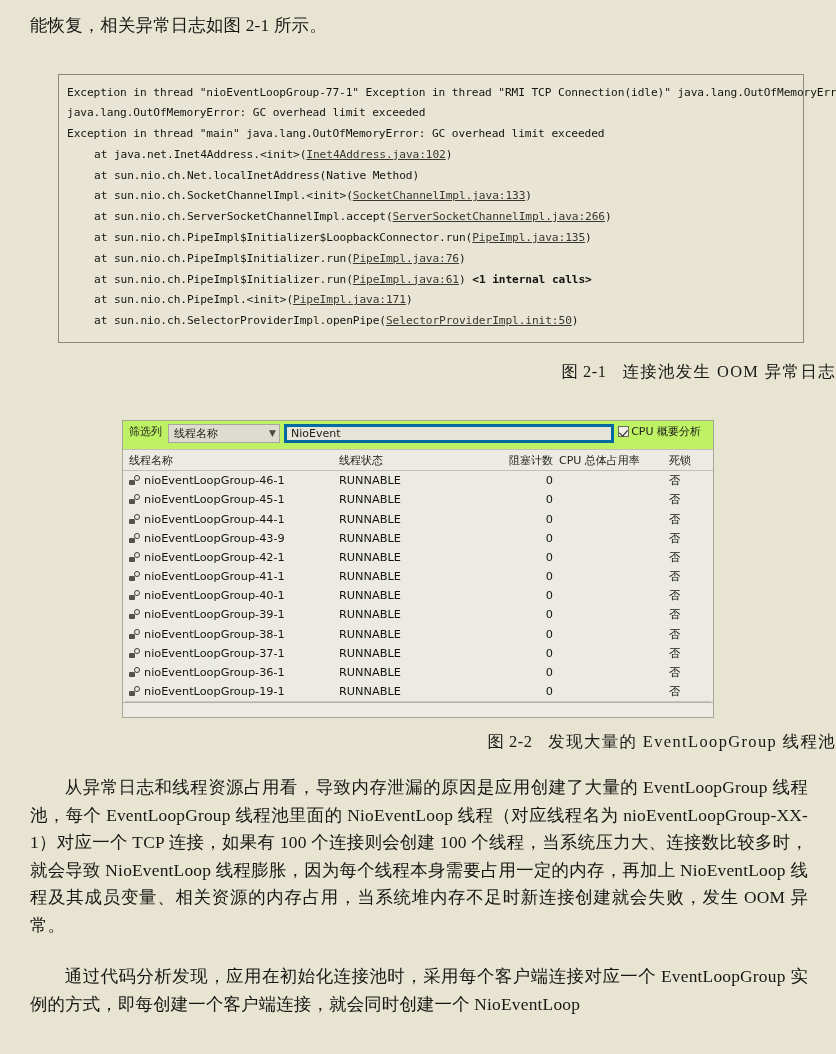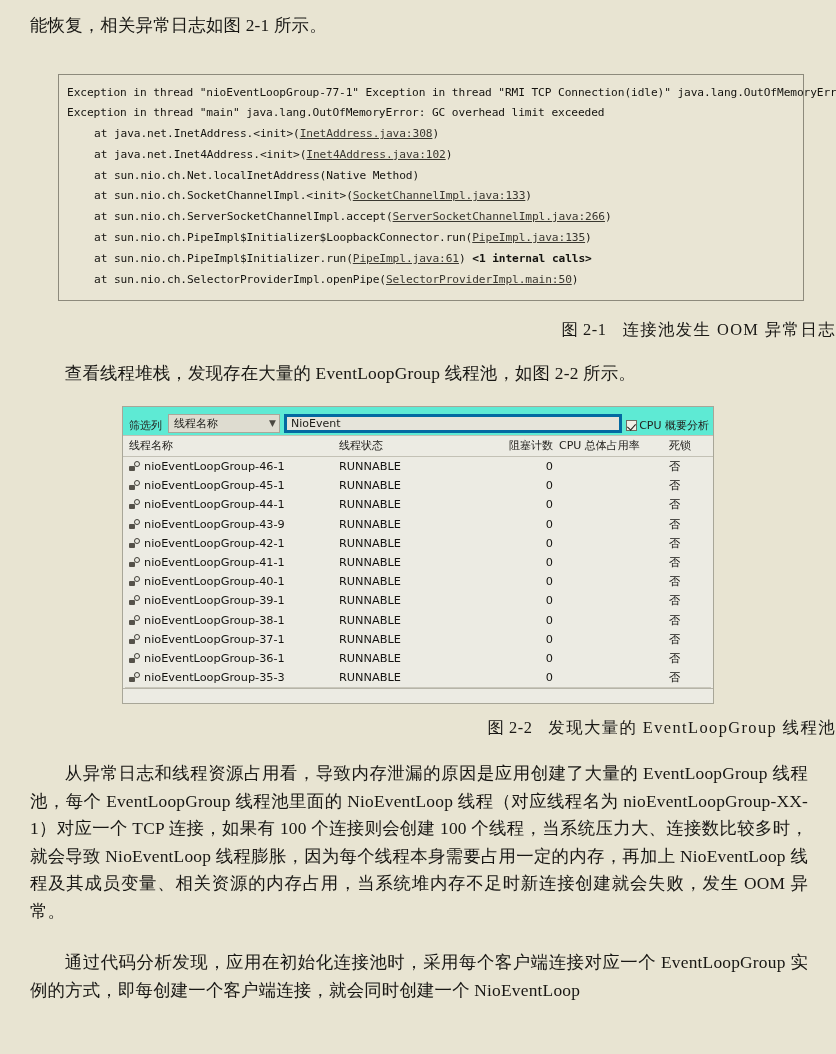--- a/index.html
+++ b/index.html
@@ -82,24 +82,24 @@
     box-sizing: border-box;
     font-family: "DejaVu Sans", "Liberation Sans", sans-serif;
     position: relative;
     overflow: hidden;
   }
   .shot {
     border: 1px solid #a8a698;
   }
   .toolbar {
     display: flex;
-    align-items: flex-end;
+    align-items: flex-start;
     height: 23px;
-    padding: 3px 0 2px 4px;
-    background: #5eead4;
+    padding: 3px 8px 2px 4px;
+    background: #bef264;
     gap: 4px;
   }
   .tb-label {
     font-size: 11px;
     color: #23221e;
     white-space: nowrap;
     padding: 0 2px;
   }
   .combo {
     width: 112px;
@@ -226,39 +226,40 @@
 <body>
 
 <div class="page">
 
   <div style="padding-top:12px;"></div>
   <p class="body pad">能恢复，相关异常日志如图 2-1 所示。</p>
 
   <div class="codebox">
     <div id="code-lines">
         <div class="code-line cont"><span>Exception in thread "nioEventLoopGroup-77-1" Exception in thread "RMI TCP Connection(idle)" java.lang.OutOfMemoryError:</span></div>
+        <div class="code-line cont"><span>java.lang.OutOfMemoryError: GC overhead limit exceeded</span></div>
         <div class="code-line cont"><span>Exception in thread "main" java.lang.OutOfMemoryError: GC overhead limit exceeded</span></div>
-        <div class="code-line at"><span>at java.net.InetAddress.&lt;init&gt;(</span><span class="lnk">InetAddress.java:308</span><span>)</span></div>
         <div class="code-line at"><span>at java.net.Inet4Address.&lt;init&gt;(</span><span class="lnk">Inet4Address.java:102</span><span>)</span></div>
         <div class="code-line at"><span>at sun.nio.ch.Net.localInetAddress(Native Method)</span></div>
         <div class="code-line at"><span>at sun.nio.ch.SocketChannelImpl.&lt;init&gt;(</span><span class="lnk">SocketChannelImpl.java:133</span><span>)</span></div>
         <div class="code-line at"><span>at sun.nio.ch.ServerSocketChannelImpl.accept(</span><span class="lnk">ServerSocketChannelImpl.java:266</span><span>)</span></div>
         <div class="code-line at"><span>at sun.nio.ch.PipeImpl$Initializer$LoopbackConnector.run(</span><span class="lnk">PipeImpl.java:135</span><span>)</span></div>
+        <div class="code-line at"><span>at sun.nio.ch.PipeImpl$Initializer.run(</span><span class="lnk">PipeImpl.java:76</span><span>)</span></div>
         <div class="code-line at"><span>at sun.nio.ch.PipeImpl$Initializer.run(</span><span class="lnk">PipeImpl.java:61</span><span>) </span><span class="bold">&lt;1 internal calls&gt;</span></div>
-        <div class="code-line at"><span>at sun.nio.ch.SelectorProviderImpl.openPipe(</span><span class="lnk">SelectorProviderImpl.main:50</span><span>)</span></div>
+        <div class="code-line at"><span>at sun.nio.ch.PipeImpl.&lt;init&gt;(</span><span class="lnk">PipeImpl.java:171</span><span>)</span></div>
+        <div class="code-line at"><span>at sun.nio.ch.SelectorProviderImpl.openPipe(</span><span class="lnk">SelectorProviderImpl.init:50</span><span>)</span></div>
       </div>
   </div>
 
   <div style="height:17px;"></div>
   <p class="caption">
     <span class="cap-num">图 2-1</span><span class="gap"></span><span>连接池发生 OOM 异常日志</span>
   </p>
 
   <div style="height:18px;"></div>
-  <p class="body pad indent">查看线程堆栈，发现存在大量的 EventLoopGroup 线程池，如图 2-2 所示。</p>
 
   <div class="shot">
     <div class="toolbar">
       <span class="tb-label">筛选列</span>
       <div class="combo">
         <span>线程名称</span>
         <span class="chev">▼</span>
       </div>
       <div class="txtfield">
         <span>NioEvent</span>
@@ -384,21 +385,21 @@
             <span>nioEventLoopGroup-36-1</span>
           </div>
           <div class="c c2">RUNNABLE</div>
           <div class="c c3 num">0</div>
           <div class="c c4"></div>
           <div class="c c5">否</div>
         </div>
         <div class="trow">
           <div class="c c1">
             <span class="thread-icon"></span>
-            <span>nioEventLoopGroup-35-3</span>
+            <span>nioEventLoopGroup-19-1</span>
           </div>
           <div class="c c2">RUNNABLE</div>
           <div class="c c3 num">0</div>
           <div class="c c4"></div>
           <div class="c c5">否</div>
         </div>
       </div>
     <div class="rowdiv"></div>
     <div class="shot-bottom"></div>
   </div>

